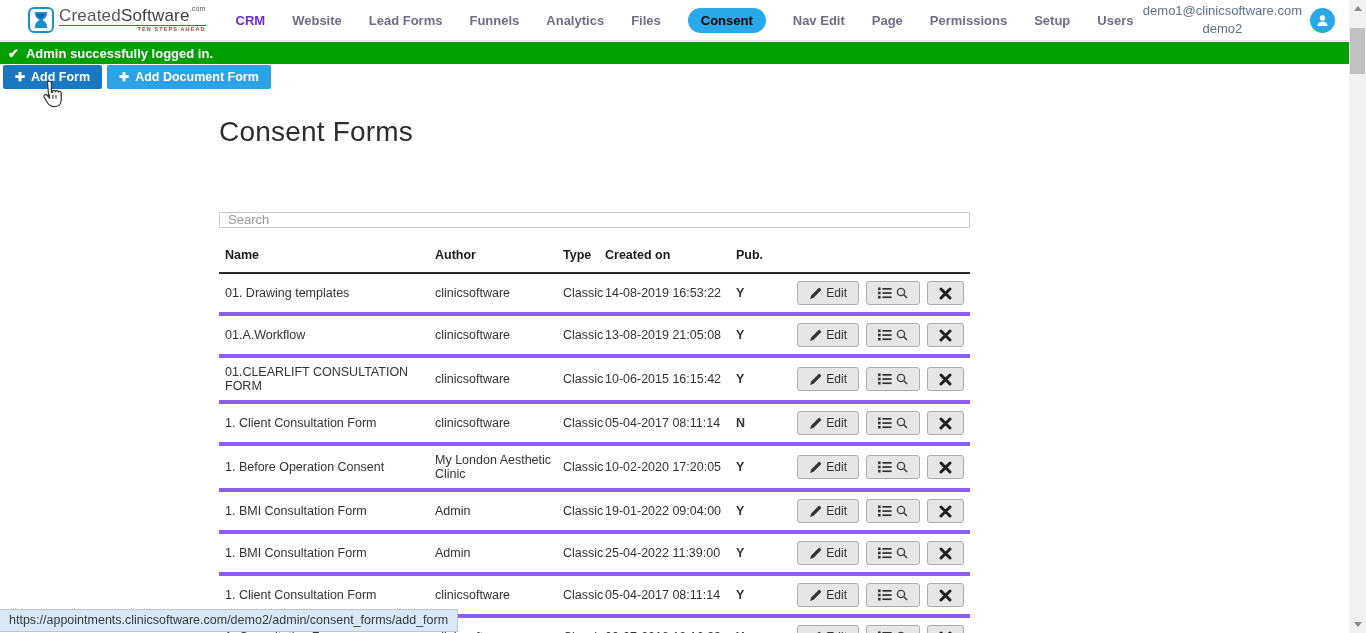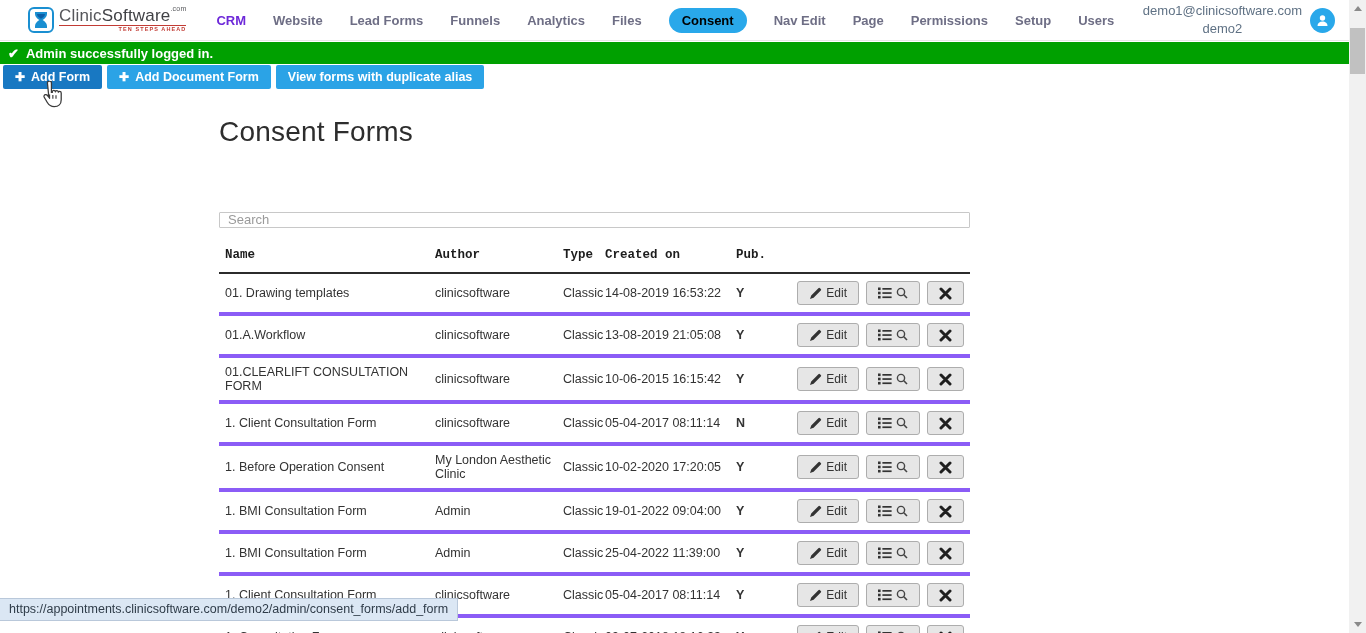--- a/index.html
+++ b/index.html
@@ -45,21 +45,21 @@
   
   .content { position:absolute; left:219px; top:116px; width:751px; }
   .page-title { font-size:28px; font-weight:300; color:#2d2d2d; letter-spacing:0.2px; }
   .search-wrap { margin-top:62px; }
   .search-input { width:751px; height:16px; border:1px solid #c8c8c8; font-size:13px; padding:0 8px;
                   color:#333; font-family:"Liberation Sans", sans-serif; border-radius:1px; }
   .search-input::placeholder { color:#9a9a9a; }
 
   table.forms { width:751px; border-collapse:collapse; margin-top:10px; table-layout:fixed; }
   .forms th { text-align:left; font-size:12.5px; color:#1c1c1c; font-weight:bold;
-              padding:8px 4px 9px 0; border-bottom:2px solid #2b2b2b;font-family:Liberation Mono, monospace; }
+              padding:8px 4px 9px 0; border-bottom:2px solid #2b2b2b; }
   .forms th:first-child { padding-left:6px; }
   .forms td { font-size:12.5px; color:#333; padding:7px 6px 7px 0; border-bottom:4px solid #8b5cf6;
               vertical-align:middle; }
   .forms td:first-child { padding-left:6px; }
   .forms tr { height:35px; }
   .pub-Y { color:#2e9e2e; font-weight:bold; }
   .pub-N { color:#e8302a; font-weight:bold; }
   .actions-cell { text-align:right; }
   .actions-wrap { display:flex; justify-content:flex-end; gap:7px; }
   .row-btn { background:#e6e6e6; border:1px solid #adadad; border-radius:3px; height:24px;
@@ -73,37 +73,37 @@
                   align-items:center; justify-content:center; cursor:pointer; }
   .scroll-arrow.up { top:0; }
   .scroll-arrow.down { bottom:0; }
   .tri-up { width:0; height:0; border-left:4px solid transparent; border-right:4px solid transparent;
             border-bottom:5px solid #8a8a8a; }
   .tri-down { width:0; height:0; border-left:4px solid transparent; border-right:4px solid transparent;
               border-top:5px solid #8a8a8a; }
   .scroll-thumb { position:absolute; left:1px; top:28px; width:15px; height:46px; background:#c1c1c1; cursor:pointer; }
 
   
-  .statusbar { position:absolute; left:0; bottom:12px; background:#dbe7f4; border:1px solid #b9c8da;
+  .statusbar { position:absolute; left:0; bottom:1px; background:#dbe7f4; border:1px solid #b9c8da;
                border-left:none; font-size:12.5px; color:#2f3c49; padding:3px 9px 4px 9px; white-space:nowrap; }
 </style>
 </head>
 <body>
 
 <div class="app">
 
   <div class="header">
     <div class="logo">
       <svg class="logo-icon" viewBox="0 0 26 26">
         <rect x="1" y="1" width="24" height="24" rx="5" fill="none" stroke="#1a8fd1" stroke-width="2"></rect>
         <path d="M7 5 h12 v2 c0 3 -2.4 4.6 -4.4 6 c2 1.4 4.4 3 4.4 6 v2 H7 v-2 c0-3 2.4-4.6 4.4-6 C9.4 11.6 7 10 7 7 Z" fill="#1a8fd1"></path>
         <path d="M9 7 h8 c0 2.2 -2 3.6 -4 4.8 C11 10.6 9 9.2 9 7 Z" fill="#0c5fa8"></path>
       </svg>
       <div class="logo-text">
-        <span class="brand"><span>Clinic</span><span class="b2">Software</span><span class="brand-tld">.com</span></span>
+        <span class="brand"><span>Created</span><span class="b2">Software</span><span class="brand-tld">.com</span></span>
         <div class="tagline">TEN STEPS AHEAD</div>
       </div>
     </div>
     <div class="nav">
         <div class="nav-item" style="color: #6d28d9;">CRM</div>
         <div class="nav-item">Website</div>
         <div class="nav-item">Lead Forms</div>
         <div class="nav-item">Funnels</div>
         <div class="nav-item">Analytics</div>
         <div class="nav-item">Files</div>
@@ -135,23 +135,20 @@
 
   <div class="toolbar">
     <button class="tb-btn dark">
       <span class="plus">✚</span>
       <span>Add Form</span>
     </button>
     <button class="tb-btn">
       <span class="plus">✚</span>
       <span>Add Document Form</span>
     </button>
-    <button class="tb-btn">
-      <span>View forms with duplicate alias</span>
-    </button>
   </div>
 
   <svg class="cursor" width="26" height="30" viewBox="0 0 18 21">
     <path d="M6.5 1.4 c0-0.8 0.6-1.4 1.4-1.4 c0.8 0 1.4 0.6 1.4 1.4 l0 6.6 l0.6 0 l0-0.3 c0-0.6 0.5-1.1 1.1-1.1 c0.5 0 0.9 0.3 1.05 0.75 c0.2-0.35 0.55-0.55 1-0.55 c0.55 0 1 0.35 1.1 0.85 c0.2-0.2 0.5-0.35 0.85-0.35 c0.65 0 1.15 0.5 1.15 1.15 l0 4.6 c0 2.9 -1.9 4.9 -4.9 4.9 c-2.5 0 -3.7-1 -4.8-2.9 c-0.6-1.05-1.8-3-2.25-3.85 c-0.3-0.6 0-1.35 0.75-1.6 c0.6-0.2 1.2 0 1.6 0.55 l0.95 1.2 Z" fill="#fff" stroke="#3a3a3a" stroke-width="0.9"></path>
     <path d="M8 9.5 v3 M10.3 9.8 v2.7 M12.5 10 v2.5" stroke="#3a3a3a" stroke-width="0.8" fill="none"></path>
   </svg>
 
   <div class="content">
     <h1 class="page-title">Consent Forms</h1>
     <div class="search-wrap">

